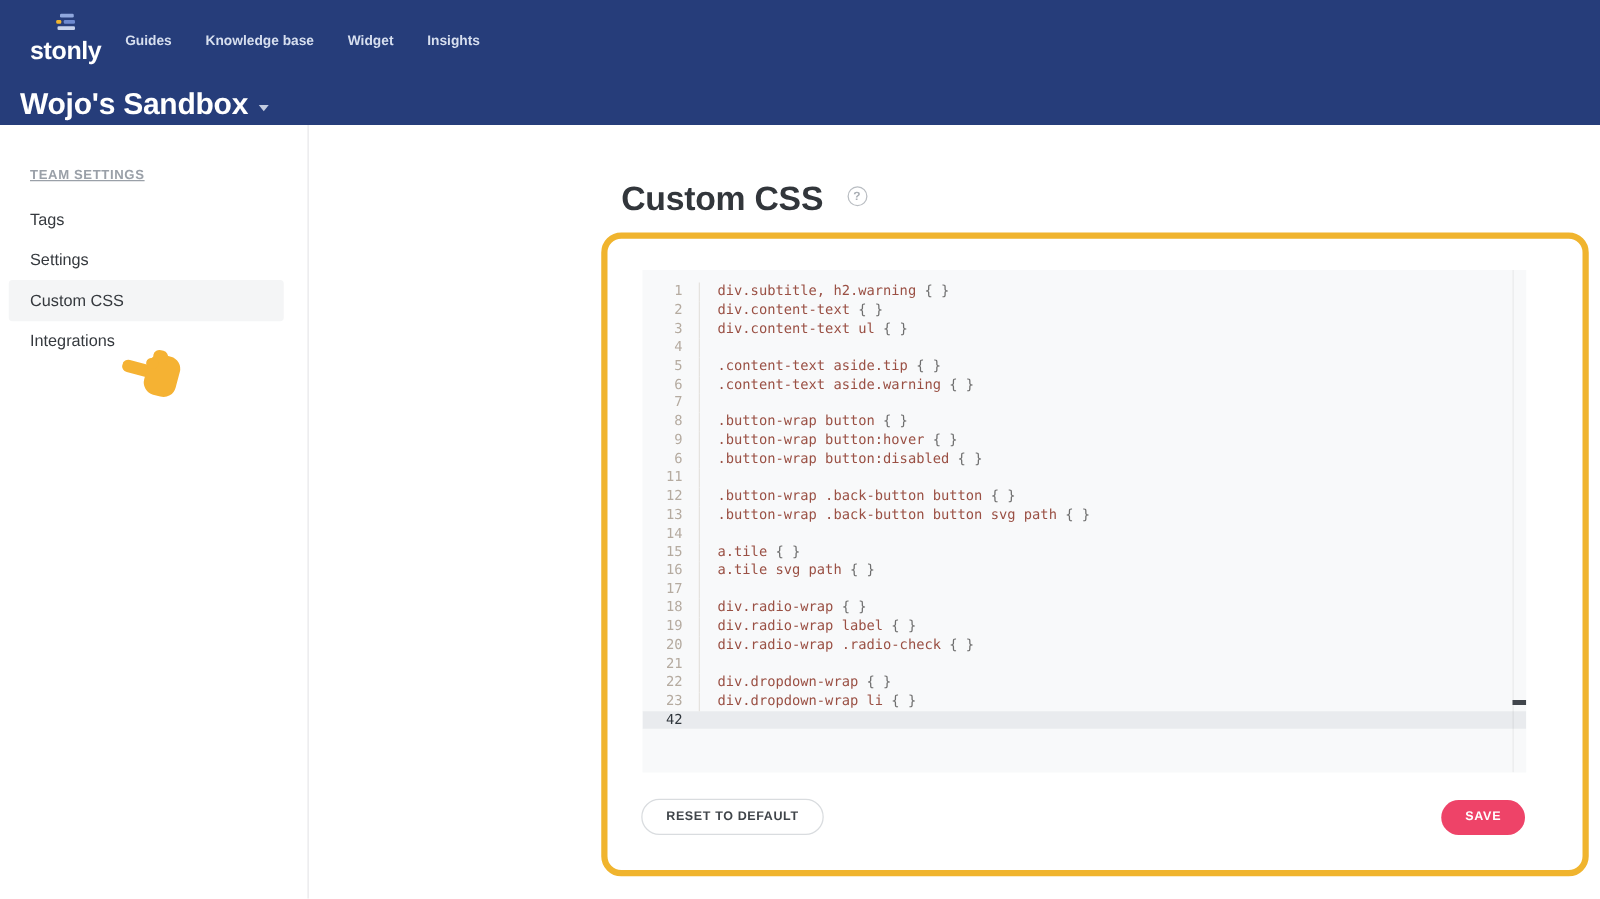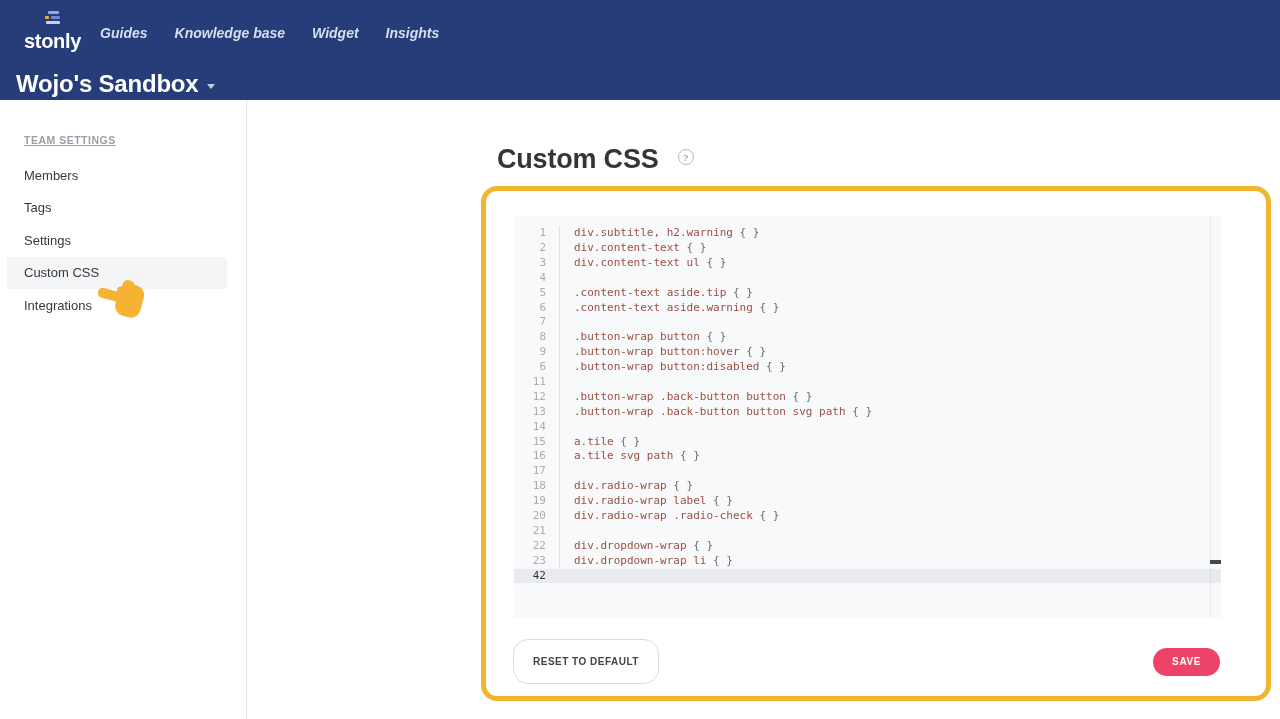--- a/index.html
+++ b/index.html
@@ -11,21 +11,21 @@
   .nav-row { display:flex; align-items:center; padding:11px 0 0 24px; }
   .logo { display:flex; align-items:center; gap:6px; cursor:pointer;flex-direction:column; }
   .logo-icon { display:flex; flex-direction:column; gap:2px; width:16px; }
   .logo-icon .b1 { width:11px; height:3px; background:#8fa7dd; margin-left:3px; border-radius:1px;}
   .logo-icon .b2 { display:flex; gap:2px; }
   .logo-icon .b2 .y { width:4px; height:3px; background:var(--accent_yellow,#f0b42e); border-radius:1px;}
   .logo-icon .b2 .bl { width:9px; height:3px; background:#6d89cf; border-radius:1px;}
   .logo-icon .b3 { width:14px; height:3px; background:#c6d2ec; margin-left:1px; border-radius:1px;}
   .logo-text { color:#fff; font-size:20px; font-weight:700; letter-spacing:-0.3px; }
   .nav { display:flex; gap:27px; margin-left:19px; padding-top:2px;}
-  .nav-item { color:#d7dfef; font-size:14px; font-weight:700; cursor:pointer; text-decoration:none;font-style:italic; }
+  .nav-item { color:#d7dfef; font-size:11px; font-weight:700; cursor:pointer; text-decoration:none; }
   .workspace-row { display:flex; align-items:center; gap:9px; padding:17px 0 0 16px; }
   .workspace-title { color:#fff; font-size:24px; font-weight:600; letter-spacing:-0.2px; cursor:pointer;}
   .caret { width:0; height:0; border-left:4px solid transparent; border-right:4px solid transparent;
            border-top:5px solid #c3cce0; margin-top:5px; }
 
   
   .content { display:flex; height:619px; }
   .sidebar { width:247px; flex-shrink:0; border-right:1px solid #e7e8ea; position:relative; }
   .sb-heading { margin:34px 0 13px 24px; font-size:10.5px; letter-spacing:.5px;
                 color:#9aa0a8; font-weight:600;text-decoration:underline; }
@@ -53,21 +53,21 @@
                 color:var(--code_brown,#9a5044); white-space:pre; }
   .line .code .brace { color:#6e6e6e; }
   .line.active { background:#e9ebee; }
   .line.active .num { color:#2f353b; }
   .line.active .code { border-left-color:transparent; }
   .vtrack { position:absolute; top:0; bottom:0; right:10px; width:1px; background:rgba(0,0,0,.06); }
   .thumb { position:absolute; right:0; top:344px; width:11px; height:4px; background:#41464c; cursor:pointer;}
 
   .btn-row { display:flex; justify-content:space-between; align-items:center;
              margin-top:21px; padding:0 46px 0 27px; }
-  .btn-reset { height:45px; padding:0 19px; background:#fff; border:1px solid #d9dcdf;
+  .btn-reset { height:29px; padding:0 19px; background:#fff; border:1px solid #d9dcdf;
                border-radius:15px; font-family:inherit; font-size:10px; font-weight:600;
                letter-spacing:.5px; color:#40454a; cursor:pointer; }
   .btn-save { height:28px; padding:0 19px; background:var(--save_pink,#ee4368); border:none;
               border-radius:14px; font-family:inherit; font-size:10px; font-weight:700;
               letter-spacing:.6px; color:#fff; cursor:pointer; }
 </style>
 </head>
 <body>
 
 <div>
@@ -96,21 +96,20 @@
       <span class="workspace-title">Wojo's Sandbox</span>
       <span class="caret"></span>
     </div>
   </header>
 
   <div class="content">
 
     <aside class="sidebar">
       <div class="sb-heading">TEAM SETTINGS</div>
       <div id="sb-items">
-          <div class="sb-item">Members</div>
           <div class="sb-item">Tags</div>
           <div class="sb-item">Settings</div>
           <div class="sb-item active">Custom CSS</div>
           <div class="sb-item">Integrations</div>
         </div>
       <svg class="hand" width="50" height="42" viewBox="0 0 50 42">
         <g fill="#f5b233">
           <rect x="0" y="16" width="31" height="10" rx="5"></rect>
           <rect x="20" y="5" width="26" height="33" rx="10"></rect>
           <rect x="22" y="2" width="12" height="10" rx="5"></rect>

